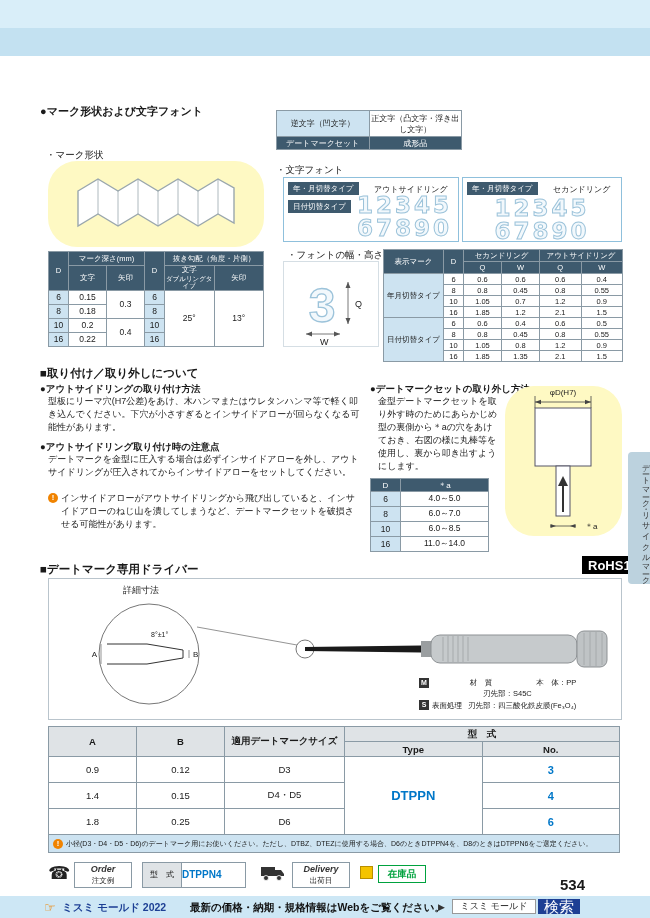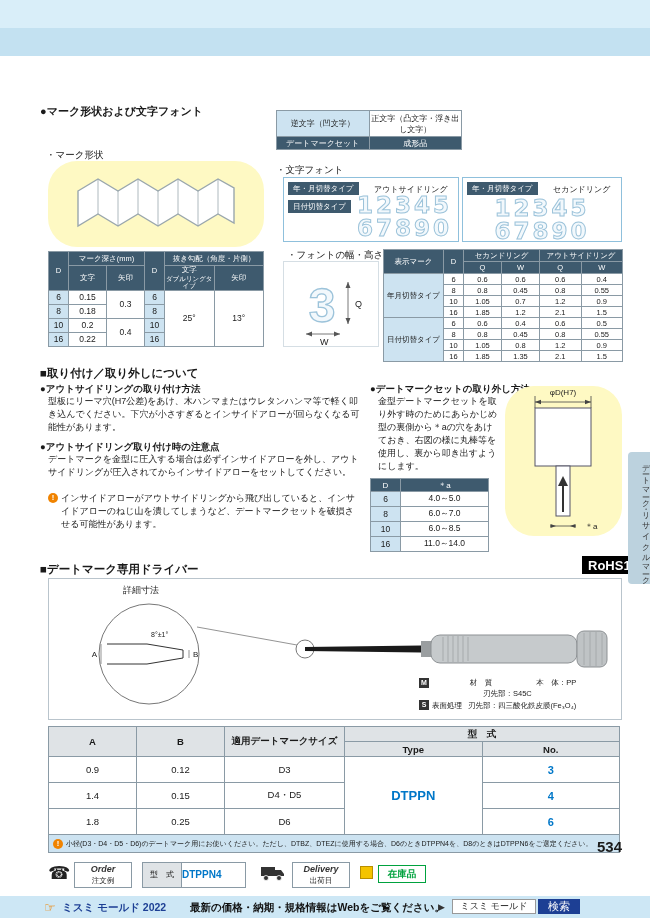--- a/index.html
+++ b/index.html
@@ -95,21 +95,21 @@
   .side-tab { width:22px; height:132px; background:#bcd2de; border-radius:4px 0 0 4px;
     writing-mode:vertical-rl; font-size:8px; letter-spacing:1.5px; color:#333;
     text-align:center; padding-top:4px; }
 
   .bar-brand { font-size:10.5px; font-weight:bold; color:#1d3f94; }
   .bar-msg { font-size:10.5px; font-weight:bold; color:#111; }
   .bar-tri { font-size:9px; color:#333; }
   .bar-search-box { width:84px; height:15px; background:#fff; border:1px solid #999;
     font-size:9px; line-height:13px; text-align:center; }
   .bar-search-btn { width:42px; height:15px; background:#1d3f94; color:#fff;
-    font-size:11px; line-height:15px; text-align:center; }
+    font-size:15px; line-height:15px; text-align:center; }
 
   .detail-lbl { font-size:9px; color:#222; }
   .materials { font-size:7.5px; line-height:1.5; }
   .materials .row { display:flex; align-items:center;justify-content:space-between; }
   .materials .indent { margin-left:64px; }
 </style>
 </head>
 <body>
 
 <div class="abs band1"></div>
@@ -485,21 +485,21 @@
   <circle cx="6" cy="14" r="2.5" fill="#333" stroke="#fff" stroke-width="0.8"></circle>
   <circle cx="19" cy="14" r="2.5" fill="#333" stroke="#fff" stroke-width="0.8"></circle>
 </svg>
 <div class="abs f-box" style="left:292px; top:862px; width:58px; height:26px;">
   <div class="en">Delivery</div>
   <div class="jp">出荷日</div>
 </div>
 <div class="abs stock-cube" style="left:360px; top:866px;"></div>
 <div class="abs stock-box" style="left:378px; top:865px;">在庫品</div>
 
-<div class="abs page-num" style="left:560px; top:838px; width:62px; text-align:right;">534</div>
+<div class="abs page-num" style="left:560px; top:876px; width:62px; ">534</div>
 
 <div class="abs bottom-bar">
   <span class="abs hand-glyph" style="left:44px; top:4px;">☞</span>
   <span class="abs bar-brand" style="left:62px; top:5px;">ミスミ モールド 2022</span>
   <span class="abs bar-msg" style="left:190px; top:5px;">最新の価格・納期・規格情報はWebをご覧ください。</span>
   <span class="abs bar-tri" style="left:438px; top:6px;">▶</span>
   <span class="abs bar-search-box" style="left:452px; top:3px;">ミスミ モールド</span>
   <span class="abs bar-search-btn" style="left:538px; top:3px;">検索</span>
 </div>
 

